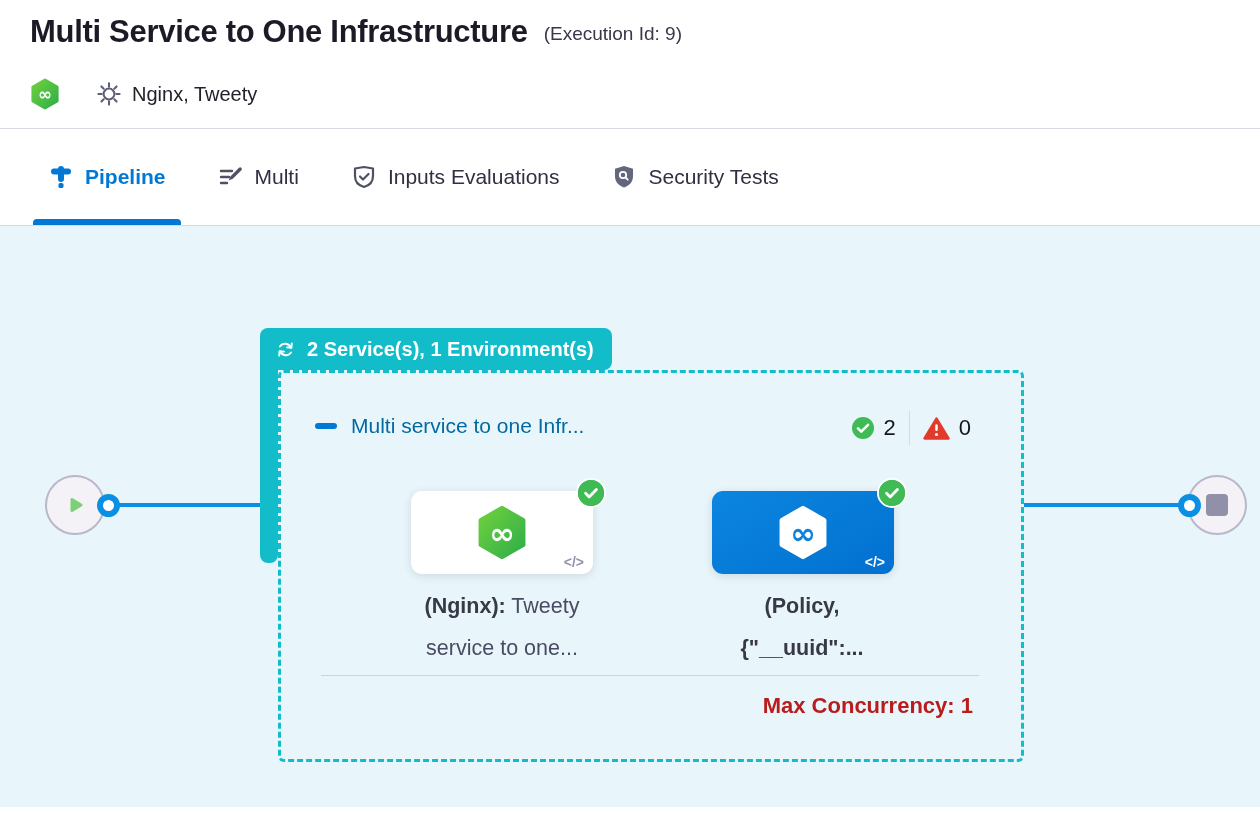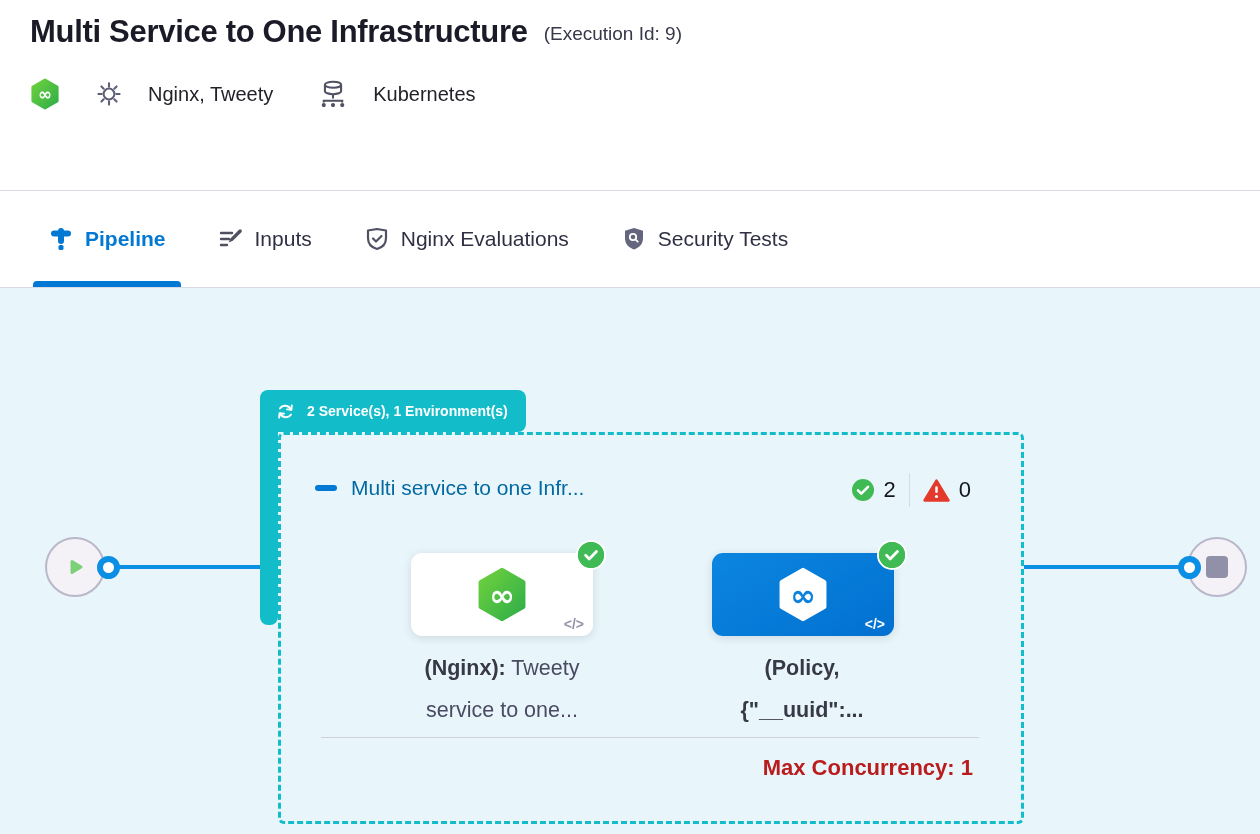--- a/index.html
+++ b/index.html
@@ -1,26 +1,26 @@
 <!DOCTYPE html>
 <html><head>
 <meta charset="utf-8">
 <style>
   * { margin:0; padding:0; box-sizing:border-box; }
   html,body { width:1260px; height:834px; background:#fff; overflow:hidden;
               font-family:"Liberation Sans", sans-serif; }
 
   
-  .header { height:191px; border-bottom:1px solid #d9dae5; padding:14px 30px 0 30px; background:#fff; }
+  .header { height:129px; border-bottom:1px solid #d9dae5; padding:14px 30px 0 30px; background:#fff; }
   .title-row { display:flex; align-items:center; gap:16px; }
   .page-title { font-size:31px; font-weight:700; color:#1b1b28; letter-spacing:-0.3px; }
   .execution-id { font-size:19px; color:#37384a; padding-top:4px; }
   .meta-row { display:flex; align-items:center; margin-top:28px; }
   .meta-row .harness-hex { margin-right:36px; }
-  .meta-group { display:flex; align-items:center; gap:26px; margin-right:46px; }
+  .meta-group { display:flex; align-items:center; gap:10px; margin-right:46px; }
   .meta-text { font-size:20px; color:#22222a; }
 
   
   .tabbar { height:97px; background:#fff; border-bottom:1px solid #d8dae6;
             display:flex; align-items:stretch; padding-left:33px; gap:22px; }
   .tab { position:relative; display:flex; align-items:center; gap:11px; padding:0 15px;
          font-size:21px; font-weight:500; color:#2f3043; cursor:pointer; }
   .tab.active { color:#0278d5; font-weight:700; }
   .tab.active::after { content:""; position:absolute; left:0; right:0; bottom:0; height:6px;
                        background:#0278d5; border-radius:4px 4px 0 0; }
@@ -39,21 +39,21 @@
   .edge-left  { left:105px; width:157px; }
   .edge-right { left:1024px; width:167px; }
   .edge-dot { position:absolute; width:23px; height:23px; border-radius:50%;
               background:#fff; border:6px solid #0b8fe4; top:268px; z-index:4; }
   .dot-left  { left:97px; }
   .dot-right { left:1178px; }
 
   .stage-badge { position:absolute; left:260px; top:102px; height:42px;
                  background:#12bdc9; color:#fff; border-radius:8px 8px 8px 0;
                  display:inline-flex; align-items:center; gap:10px; padding:0 18px 0 14px;
-                 font-size:14px; font-weight:600; z-index:2; }
+                 font-size:20px; font-weight:600; z-index:2; }
   .stage-strip { position:absolute; left:260px; top:143px; width:18px; height:194px;
                  background:#12bdc9; border-radius:0 0 8px 8px; z-index:2; }
 
   .stage-box { position:absolute; left:278px; top:144px; width:746px; height:392px;
                border:3px dashed #12bdc9; border-radius:6px; z-index:2; }
 
   .collapse-icon { position:absolute; left:34px; top:50px; width:22px; height:6px;
                    border-radius:3px; background:#0278d5; cursor:pointer; }
   .stage-title { position:absolute; left:70px; top:41px; font-size:21px; color:#0369a1; }
 
@@ -110,33 +110,20 @@
     </span>
     <div class="meta-group">
       <span class="icon">
         <svg width="26" height="26" viewBox="0 0 24 24" fill="none" stroke="#5c5e76" stroke-width="1.9" stroke-linecap="round">
           <circle cx="12" cy="12" r="5"></circle>
           <path d="M12 2.2v3M12 18.8v3M2.2 12h3M18.8 12h3M5 5l2.1 2.1M16.9 16.9L19 19M19 5l-2.1 2.1M7.1 16.9L5 19"></path>
         </svg>
       </span>
       <span class="meta-text">Nginx, Tweety</span>
     </div>
-    <div class="meta-group">
-      <span class="icon">
-        <svg width="28" height="30" viewBox="0 0 24 26" fill="none" stroke="#4f5162" stroke-width="1.8">
-          <ellipse cx="12" cy="5" rx="7" ry="2.6"></ellipse>
-          <path d="M5 5v5.6c0 1.4 3.1 2.6 7 2.6s7-1.2 7-2.6V5"></path>
-          <path d="M12 13.2v3.6M4 20.4v-1.6h16v1.6"></path>
-          <circle cx="4" cy="22.6" r="1.8" fill="#4f5162" stroke="none"></circle>
-          <circle cx="12" cy="22.6" r="1.8" fill="#4f5162" stroke="none"></circle>
-          <circle cx="20" cy="22.6" r="1.8" fill="#4f5162" stroke="none"></circle>
-        </svg>
-      </span>
-      <span class="meta-text">Kubernetes</span>
-    </div>
   </div>
 </div>
 
 <div class="tabbar">
   <div class="tab active">
     <span class="icon">
       <svg width="26" height="26" viewBox="0 0 26 26" fill="#0278d5">
         <rect x="3" y="4.5" width="20" height="6" rx="3"></rect>
         <rect x="10" y="2" width="6" height="16" rx="3"></rect>
         <rect x="10.5" y="19" width="5" height="5" rx="1.6"></rect>
@@ -146,30 +133,30 @@
   </div>
   <div class="tab">
     <span class="icon">
       <svg width="26" height="26" viewBox="0 0 26 26">
         <g stroke="#4f5162" stroke-width="2.4" stroke-linecap="round" fill="none">
           <path d="M3 7h11M3 13h8M3 19h6"></path>
         </g>
         <path d="M23.4 6.2l-8.6 8.6-4.2 1.8 1.8-4.2 8.6-8.6a1.7 1.7 0 012.4 2.4z" fill="#4f5162"></path>
       </svg>
     </span>
-    <span>Inputs</span>
+    <span>Multi</span>
   </div>
   <div class="tab">
     <span class="icon">
       <svg width="26" height="26" viewBox="0 0 26 26" fill="none" stroke="#4f5162" stroke-width="2.2">
         <path d="M4 4.5L13 3l9 1.5V12c0 6-3.8 9.6-9 11-5.2-1.4-9-5-9-11z" stroke-linejoin="round"></path>
         <path d="M9 12.5l3 3 5.5-5.5" stroke-linecap="round" stroke-linejoin="round"></path>
       </svg>
     </span>
-    <span>Nginx Evaluations</span>
+    <span>Inputs Evaluations</span>
   </div>
   <div class="tab">
     <span class="icon">
       <svg width="26" height="26" viewBox="0 0 26 26">
         <path d="M13 2l9 2.8V12c0 6.2-4 9.8-9 11.5C8 21.8 4 18.2 4 12V4.8z" fill="#64667e"></path>
         <circle cx="12" cy="11" r="3.2" fill="none" stroke="#fff" stroke-width="1.8"></circle>
         <path d="M14.4 13.4l2.3 2.3" stroke="#fff" stroke-width="1.8" stroke-linecap="round"></path>
       </svg>
     </span>
     <span>Security Tests</span>

